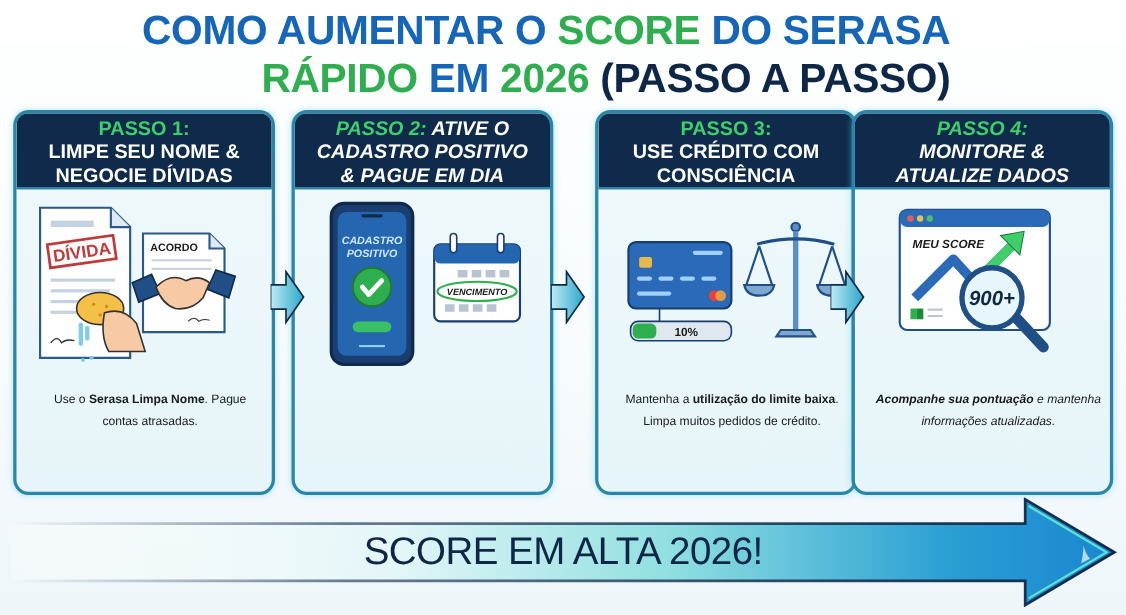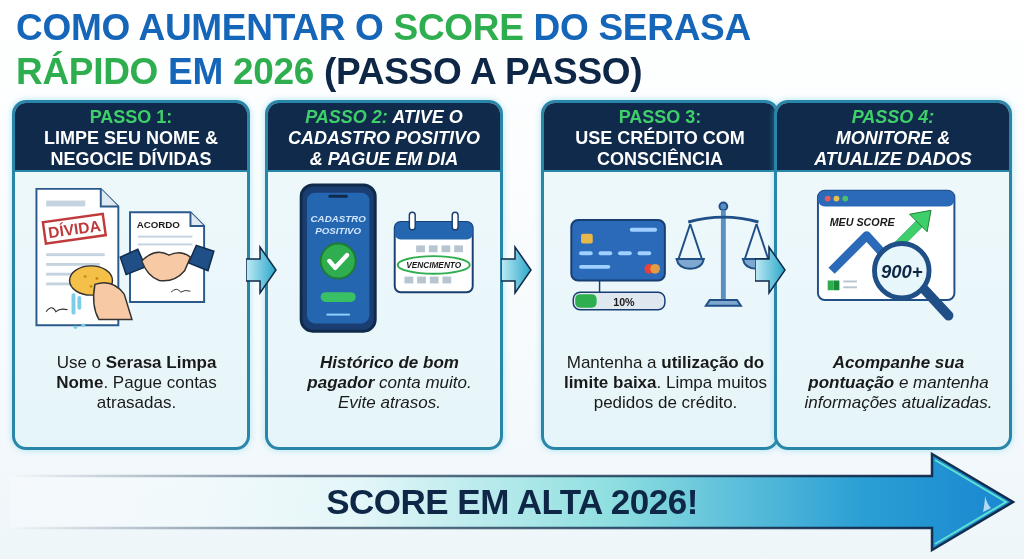--- a/index.html
+++ b/index.html
@@ -3,22 +3,22 @@
 <meta charset="utf-8">
 <style>
   * { box-sizing: border-box; margin: 0; padding: 0; }
   html, body { width: 1024px; height: 559px; overflow: hidden; }
   body {
     background: linear-gradient(180deg, #ffffff 0%, #f7fbfd 60%, #eef6fa 100%);
     font-family: "Liberation Sans", "DejaVu Sans", sans-serif;
     position: relative;
   }
   .title {
-    position: absolute; left: 16px; top: 6px; width: 860px;
-    text-align: left; font-weight: bold; font-size: 37px; line-height: 44px;
+    position: absolute; left: 4px; top: 6px; width: 860px;
+    text-align: right; font-weight: bold; font-size: 37px; line-height: 44px;
     letter-spacing: -0.3px;
   }
   .title .blue { color: #1565b8; }
   .title .green { color: #2fae4f; }
   .title .navy { color: #0f2747; }
 
   .card {
     position: absolute; top: 100px; width: 238px; height: 350px;
     border: 3px solid #2a86a8; border-radius: 14px;
     background: linear-gradient(180deg, #f0f9fc 0%, #e6f5f9 100%);
@@ -27,30 +27,30 @@
   }
   .card-header {
     height: 69px; background: #0f2a4a; color: #fff;
     text-align: center; font-weight: bold; font-size: 18px; line-height: 21px;
     padding-top: 4px; border-bottom: 2px solid #2a86a8;
   }
   .card-header .step { color: #3fcf6a; }
   .illus { position: absolute; top: 78px; left: 0; width: 100%; height: 160px; }
   .desc {
     position: absolute; top: 250px; left: 19px; right: 8px;
-    text-align: center; font-size: 17px; line-height: 20px; color: #1a1a1a;
+    text-align: center; font-size: 11px; line-height: 20px; color: #1a1a1a;
   }
   .desc b { font-weight: bold; }
 
   .flow-arrow { position: absolute; width: 32px; height: 50px; top: 245px; }
 
   .bottom-arrow { position: absolute; left: 0; top: 452px; width: 1024px; height: 100px; }
   .bottom-text {
     position: absolute; left: 0; top: 480px; width: 1024px; text-align: center;
-    font-weight: bold; font-size: 35px; line-height: 44px; color: #0f2747;
+    font-weight: normal; font-size: 35px; line-height: 44px; color: #0f2747;
     letter-spacing: -0.5px;
   }
 </style>
 </head>
 <body>
 
 <div class="title">
   <div>
     <span class="blue">COMO AUMENTAR O </span><span class="green">SCORE</span><span class="blue"> DO SERASA</span>
   </div>
@@ -139,23 +139,20 @@
           <rect x="191" y="64" width="9" height="7"></rect>
         <rect x="140" y="96" width="9" height="7"></rect>
           <rect x="153" y="96" width="9" height="7"></rect>
           <rect x="166" y="96" width="9" height="7"></rect>
           <rect x="179" y="96" width="9" height="7"></rect>
       </g>
       <ellipse cx="170" cy="84" rx="37" ry="9" fill="#fff" stroke="#2fae4f" stroke-width="2"></ellipse>
       <text x="170" y="87.5" text-anchor="middle" font-family="Liberation Sans, sans-serif" font-weight="bold" font-size="8.5" fill="#1a1a1a">VENCIMENTO</text>
     </g>
   </svg>
-  <div class="desc">
-    <b>Histórico de bom pagador</b><span> conta muito. Evite atrasos.</span>
-  </div>
 </div>
 
 <div class="card" style="left:520px;margin-left:21px;">
   <div class="card-header">
     <div class="step">PASSO 3:</div>
     <div>USE CRÉDITO COM</div>
     <div>CONSCIÊNCIA</div>
   </div>
   <svg class="illus" viewBox="0 0 238 160">
     <g>

